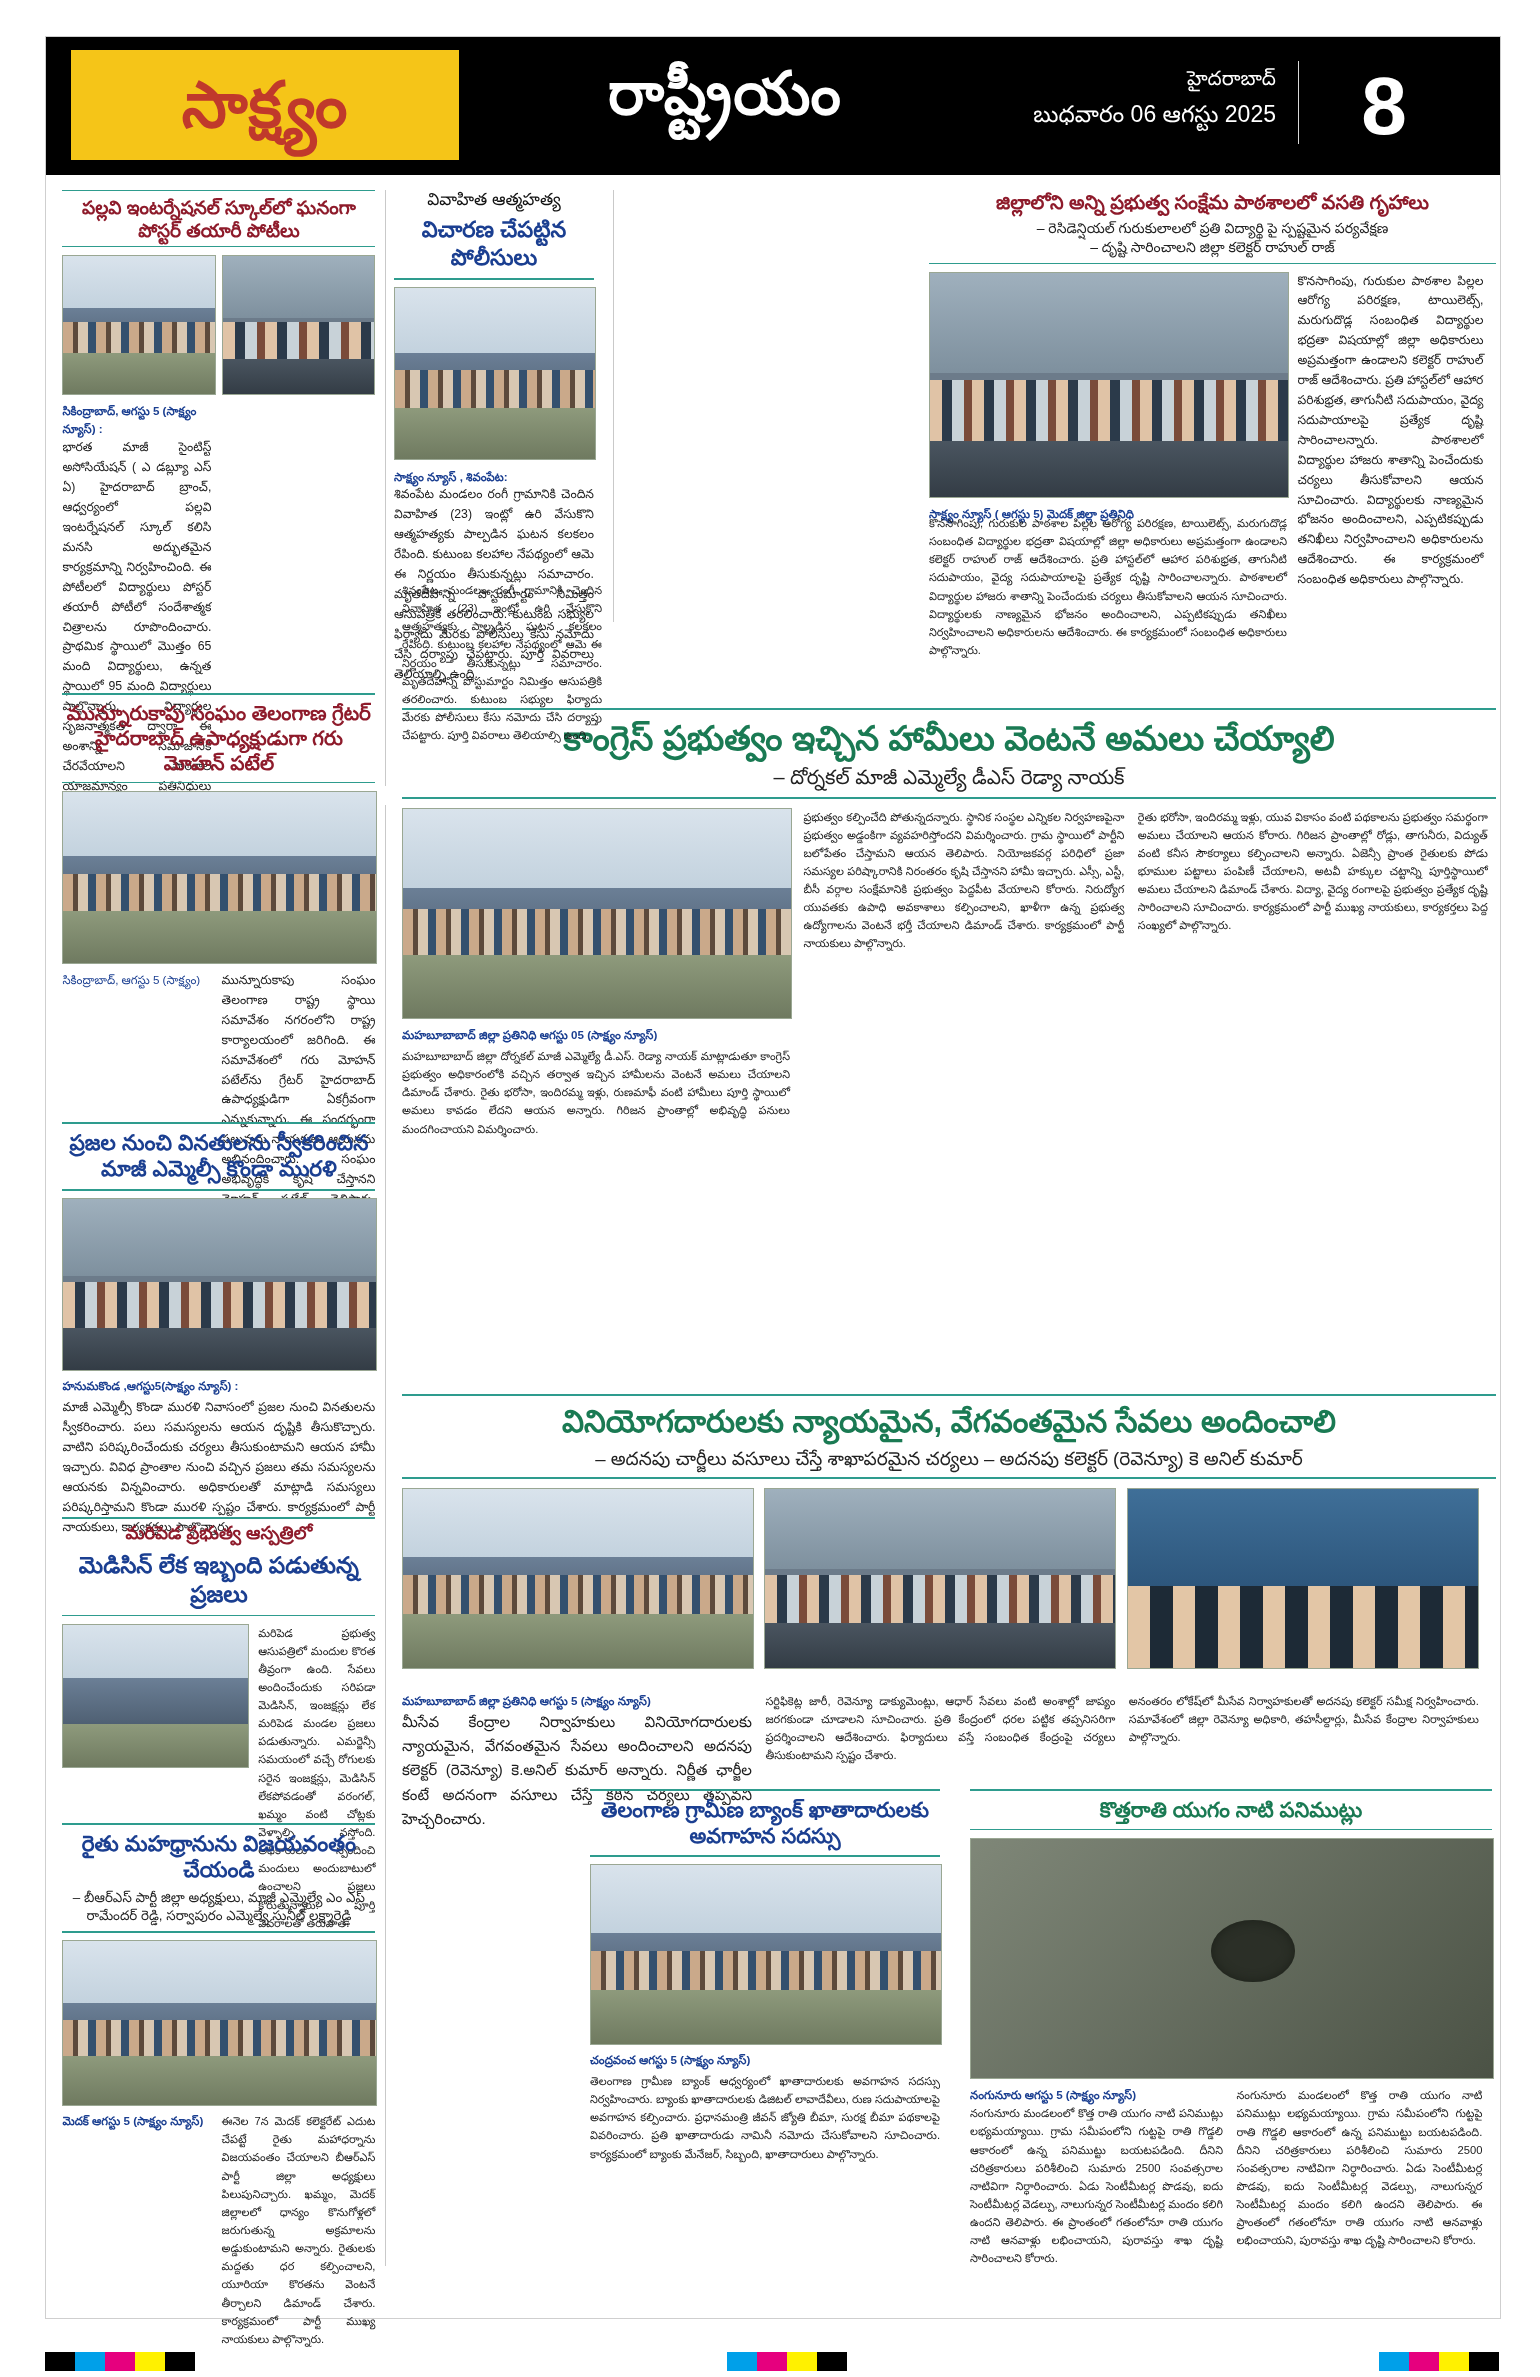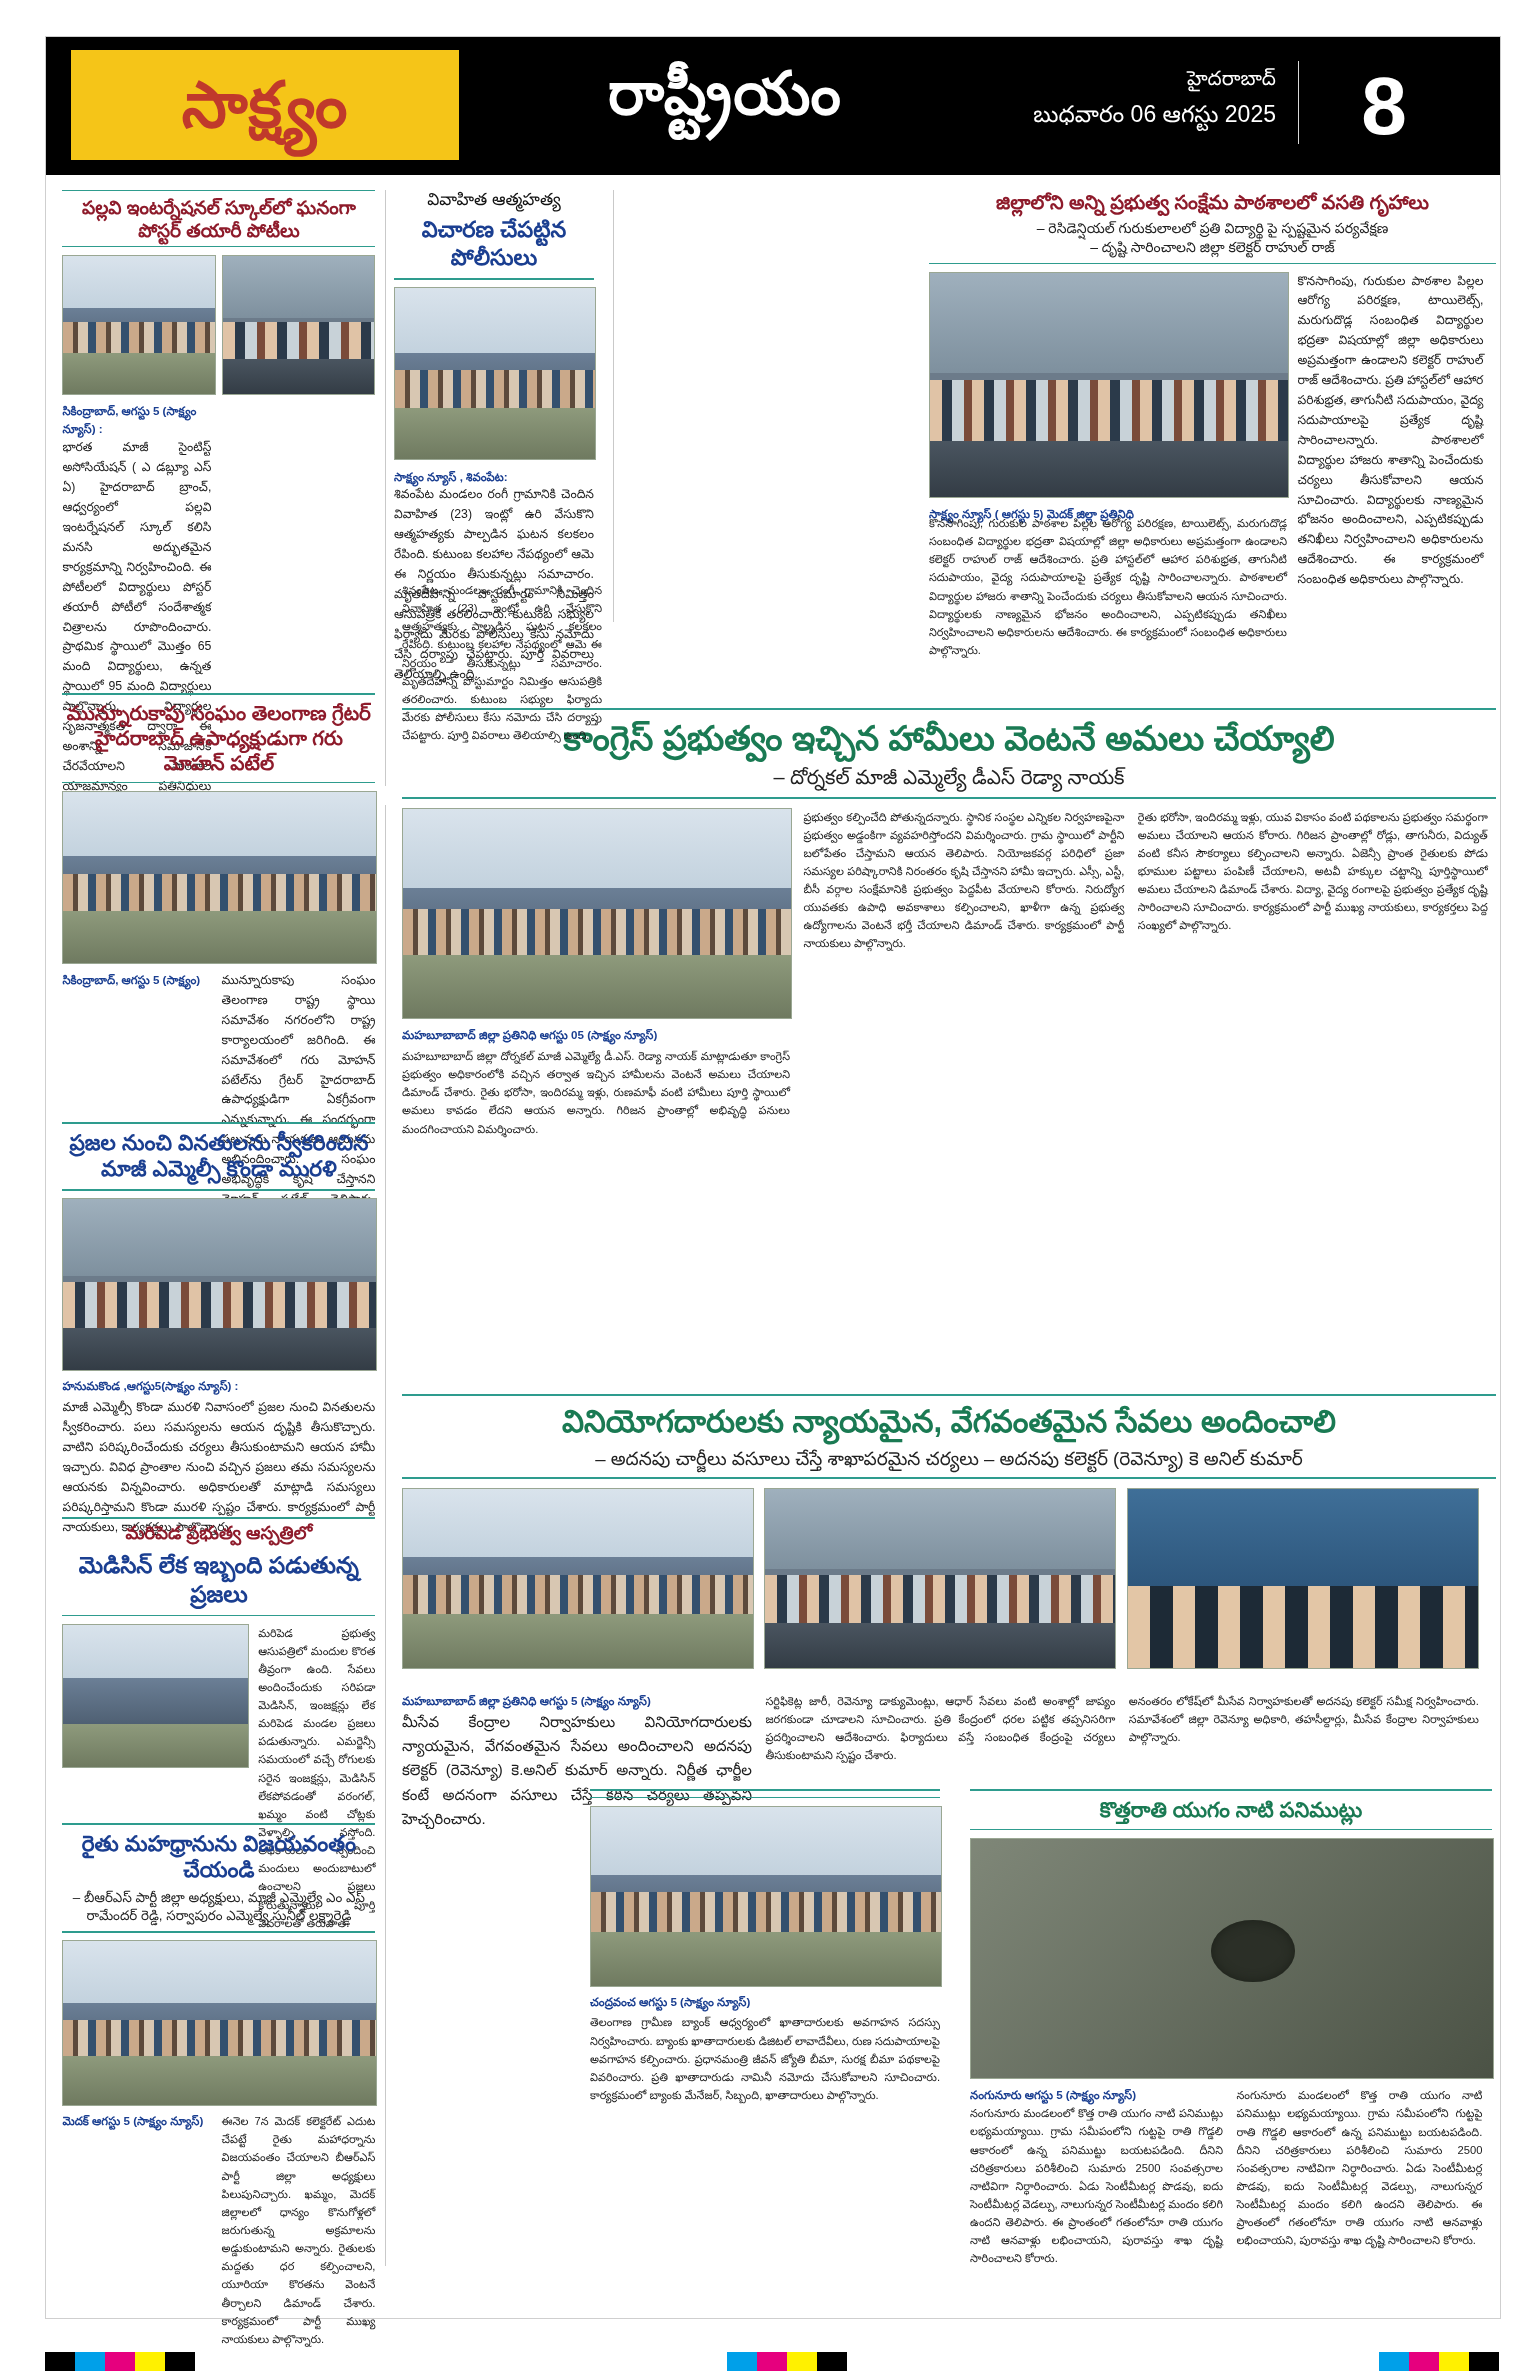--- a/index.html
+++ b/index.html
@@ -147,21 +147,21 @@
       <div class="hl hl-maroon" style="font-size:20px;margin-top:6px;">మున్నూరుకాపు సంఘం తెలంగాణ గ్రేటర్ హైదరాబాద్ ఉపాధ్యక్షుడుగా గరు మోహన్ పటేల్</div>
       <div class="rule" style="margin-top:6px;"></div>
       <div class="photo" style="width:100%;height:171px;margin-top:7.5px;">
         <div class="sky"></div>
           <div class="band"></div>
           <div class="people"></div>
           <div class="ground"></div>
       </div>
       <div style="display:flex;gap:10.4px;margin-top:7.5px;">
         <div style="width:149px;">
-          <span class="cap" style="color:#1b3f91;font-weight:bold;">సికింద్రాబాద్, ఆగస్టు 5 (సాక్ష్యం)</span>
+          <span class="cap" style="color:#1b3f91;font-weight:normal;">సికింద్రాబాద్, ఆగస్టు 5 (సాక్ష్యం)</span>
         </div>
         <div style="width:154px;">
           <div class="body">మున్నూరుకాపు సంఘం తెలంగాణ రాష్ట్ర స్థాయి సమావేశం నగరంలోని రాష్ట్ర కార్యాలయంలో జరిగింది. ఈ సమావేశంలో గరు మోహన్ పటేల్‌ను గ్రేటర్ హైదరాబాద్ ఉపాధ్యక్షుడిగా ఏకగ్రీవంగా ఎన్నుకున్నారు. ఈ సందర్భంగా పలువురు నాయకులు ఆయనను అభినందించారు. సంఘం అభివృద్ధికి కృషి చేస్తానని మోహన్ పటేల్ తెలిపారు. మున్నూరుకాపు యువత రాజకీయంగా, ఆర్థికంగా ఎదిగేందుకు తమ సంఘం కృషి చేస్తుందని ఆయన పేర్కొన్నారు. కార్యక్రమంలో సంఘం నాయకులు పాల్గొన్నారు.</div>
         </div>
       </div>
     </div>
 
     <div class="col" style="left:16.4px;top:1085px;width:313px;">
       <div class="rule"></div>
       <div class="hl hl-blue" style="font-size:21.6px;margin-top:6px;">ప్రజల నుంచి వినతులను స్వీకరించిన మాజీ ఎమ్మెల్సీ కొండా మురళి</div>
@@ -276,20 +276,21 @@
           <div class="body" style="font-size:11.2px;">సర్టిఫికెట్ల జారీ, రెవెన్యూ డాక్యుమెంట్లు, ఆధార్ సేవలు వంటి అంశాల్లో జాప్యం జరగకుండా చూడాలని సూచించారు. ప్రతి కేంద్రంలో ధరల పట్టిక తప్పనిసరిగా ప్రదర్శించాలని ఆదేశించారు. ఫిర్యాదులు వస్తే సంబంధిత కేంద్రంపై చర్యలు తీసుకుంటామని స్పష్టం చేశారు.</div>
         </div>
         <div style="width:350px;">
           <div class="body" style="font-size:11.2px;">అనంతరం లోకేష్‌లో మీసేవ నిర్వాహకులతో అదనపు కలెక్టర్ సమీక్ష నిర్వహించారు. సమావేశంలో జిల్లా రెవెన్యూ అధికారి, తహసీల్దార్లు, మీసేవ కేంద్రాల నిర్వాహకులు పాల్గొన్నారు.</div>
         </div>
       </div>
     </div>
 
     <div class="col" style="left:544px;top:1752px;width:350px;">
       <div class="rule"></div>
+      <div class="hl hl-blue" style="font-size:21px;margin-top:6px;">తెలంగాణ గ్రామీణ బ్యాంక్ ఖాతాదారులకు అవగాహన సదస్సు</div>
       <div class="rule" style="margin-top:6px;"></div>
       <div class="photo" style="width:100%;height:179px;margin-top:7.5px;">
         <div class="sky"></div>
           <div class="band"></div>
           <div class="people"></div>
           <div class="ground"></div>
       </div>
       <div style="margin-top:6px;">
         <span class="cap" style="color:#1b3f91;font-weight:bold;">చంద్రవంచ ఆగస్టు 5 (సాక్ష్యం న్యూస్)</span>
       </div>

